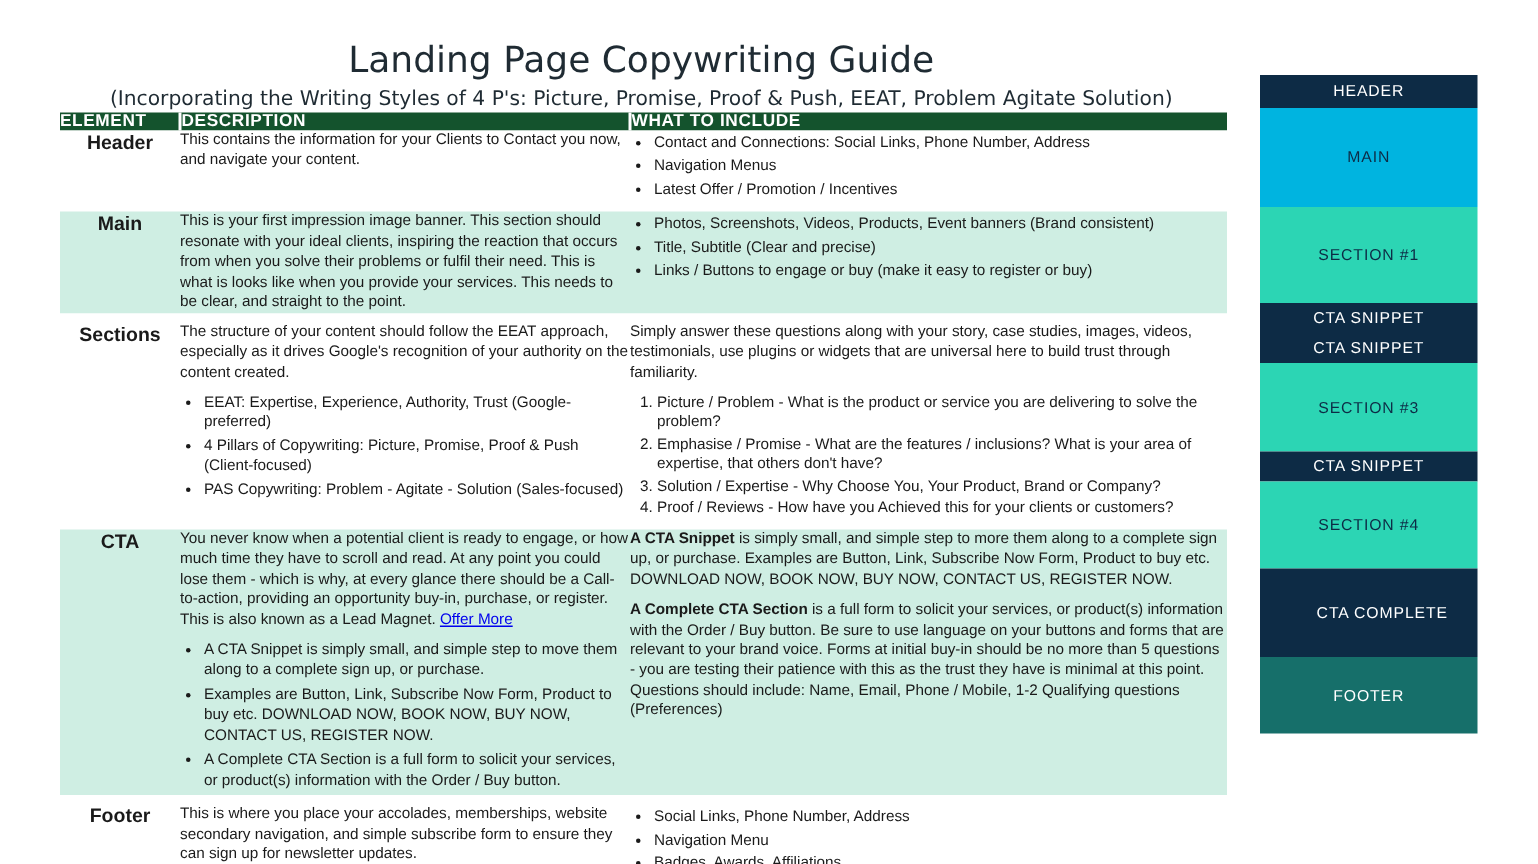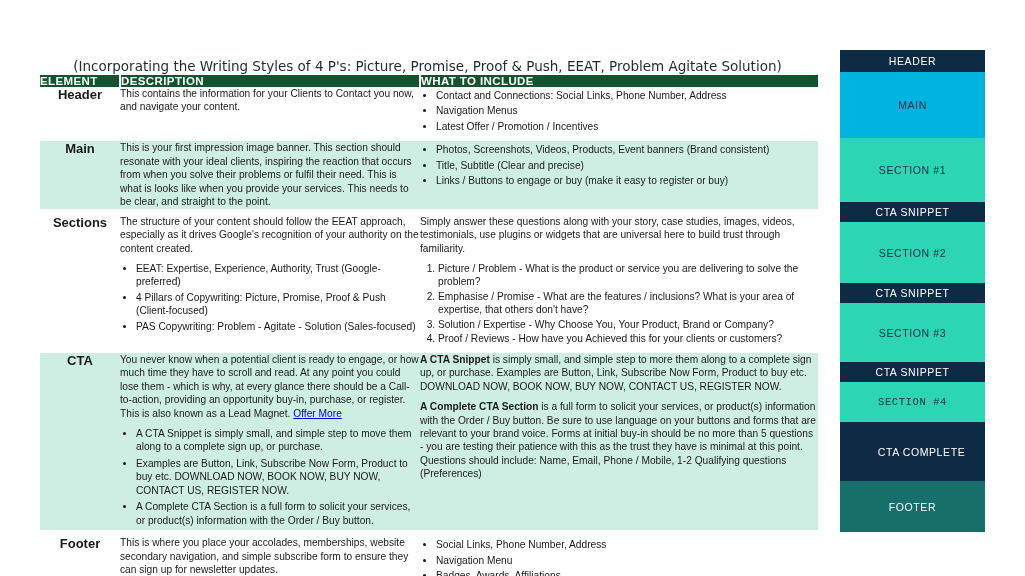--- a/index.html
+++ b/index.html
@@ -128,20 +128,21 @@
     justify-content: center;
     text-align: center;
     box-sizing: border-box;
   }
 </style>
 </head>
 <body>
 
 <div class="page">
 
+  <div class="title">Landing Page Copywriting Guide</div>
   <div class="subtitle">(Incorporating the Writing Styles of 4 P's: Picture, Promise, Proof &amp; Push, EEAT, Problem Agitate Solution)</div>
 
   <table class="table">
     <colgroup>
       <col class="col-el">
       <col class="col-desc">
       <col class="col-inc">
     </colgroup>
     <thead>
       <tr>
@@ -259,33 +260,30 @@
       </div>
       <div class="wblock" style="height: 66px; background: rgb(0, 180, 224); color: rgb(13, 43, 69);">
         <span>MAIN</span>
       </div>
       <div class="wblock" style="height: 64px; background: rgb(44, 213, 180); color: rgb(13, 43, 69);">
         <span>SECTION #1</span>
       </div>
       <div class="wblock" style="height: 20px; background: rgb(13, 43, 69); color: rgb(255, 255, 255);">
         <span>CTA SNIPPET</span>
       </div>
-      <div class="wblock" style="height: 61px; background: rgb(44, 213, 180); color: rgb(13, 43, 69);">
-        <span>SECTION #2</span>
-      </div>
       <div class="wblock" style="height: 20px; background: rgb(13, 43, 69); color: rgb(255, 255, 255);">
         <span>CTA SNIPPET</span>
       </div>
       <div class="wblock" style="height: 59px; background: rgb(44, 213, 180); color: rgb(13, 43, 69);">
         <span>SECTION #3</span>
       </div>
       <div class="wblock" style="height: 20px; background: rgb(13, 43, 69); color: rgb(255, 255, 255);">
         <span>CTA SNIPPET</span>
       </div>
-      <div class="wblock" style="height: 40px; background: rgb(44, 213, 180); color: rgb(13, 43, 69); font-family: Liberation Mono, monospace;">
+      <div class="wblock" style="height: 58px; background: rgb(44, 213, 180); color: rgb(13, 43, 69);">
         <span>SECTION #4</span>
       </div>
       <div class="wblock" style="height: 59px; background: rgb(13, 43, 69); color: rgb(255, 255, 255); padding-left: 18px;">
         <span>CTA COMPLETE</span>
       </div>
       <div class="wblock" style="height: 51px; background: rgb(22, 111, 106); color: rgb(255, 255, 255);">
         <span>FOOTER</span>
       </div>
     </div>
 

